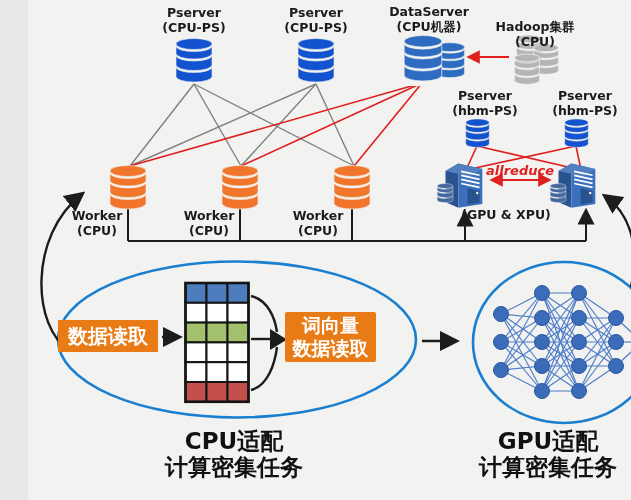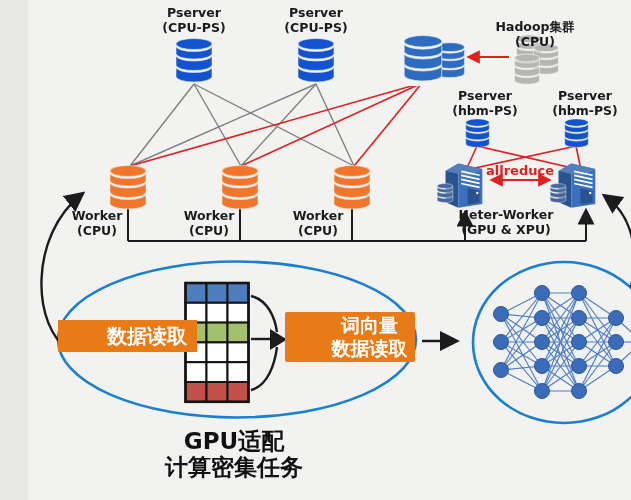--- a/index.html
+++ b/index.html
@@ -6,30 +6,30 @@
   #canvas{
     position:relative;width:631px;height:500px;background:#f2f2f0;
     font-family:"DejaVu Sans","Liberation Sans",sans-serif;overflow:hidden;margin-left:28px;
   }
   #wires{position:absolute;left:0;top:0;}
   .lbl{
     position:absolute;transform:translateX(-50%);text-align:center;
     font-size:12.5px;font-weight:600;line-height:1.18;color:#1b1b1b;white-space:nowrap;
   }
   .lbl span{display:block;}
-  .lbl.red{color:#e01f1f;font-weight:700;font-size:13px;}
+  .lbl.red{color:#e01f1f;font-weight:700;font-size:13px;font-style:italic;}
   .caption{
     position:absolute;transform:translateX(-50%);text-align:center;
     font-size:23px;font-weight:800;line-height:1.15;color:#111;white-space:nowrap;
   }
   .caption span{display:block;}
   .obox{
     position:absolute;background:#e97b17;color:#fff;font-weight:800;
     display:flex;align-items:center;justify-content:center;text-align:center;
-    line-height:1.2;white-space:nowrap;padding-left:39px;
+    line-height:1.2;white-space:nowrap;
   }
   #data-read-box{left:30px;top:320px;width:100px;height:32px;font-size:20px;}
   #embed-box{left:257px;top:312px;width:91px;height:50px;font-size:19px;border-radius:2px;}
   #embed-box span{display:block;}
 </style>
 </head>
 <body>
 
 <div id="canvas">
 
@@ -237,20 +237,24 @@
 </svg>
 
 <div class="lbl" style="left:166px;top:6px">
   <span>Pserver</span>
       <span>(CPU-PS)</span>
 </div>
 <div class="lbl" style="left:288px;top:6px">
   <span>Pserver</span>
       <span>(CPU-PS)</span>
 </div>
+<div class="lbl" style="left:401px;top:5px">
+  <span>DataServer</span>
+      <span>(CPU机器)</span>
+</div>
 <div class="lbl" style="left:507px;top:20px">
   <span>Hadoop集群</span>
       <span>(CPU)</span>
 </div>
 <div class="lbl" style="left:457px;top:89px">
   <span>Pserver</span>
       <span>(hbm-PS)</span>
 </div>
 <div class="lbl" style="left:557px;top:89px">
   <span>Pserver</span>
@@ -262,35 +266,38 @@
 </div>
 <div class="lbl" style="left:181px;top:209px">
   <span>Worker</span>
       <span>(CPU)</span>
 </div>
 <div class="lbl" style="left:290px;top:209px">
   <span>Worker</span>
       <span>(CPU)</span>
 </div>
 <div class="lbl" style="left:478px;top:208px">
-  <span>Heter-Worker</span>
       <span>(GPU &amp; XPU)</span>
 </div>
 <div class="lbl red" style="left:492px;top:163px">
   <span>allreduce</span>
 </div>
 
 <div class="obox" id="data-read-box">
   <span>数据读取</span>
 </div>
 <div class="obox" id="embed-box">
   <div>
     <span>词向量</span>
     <span>数据读取</span>
   </div>
 </div>
 
 <div class="caption" style="left:206px;top:428px">
+  <span>CPU适配</span>
+      <span>计算密集任务</span>
+</div>
+<div class="caption" style="left:520px;top:428px">
   <span>GPU适配</span>
       <span>计算密集任务</span>
 </div>
 
 </div>
 
 </body></html>

